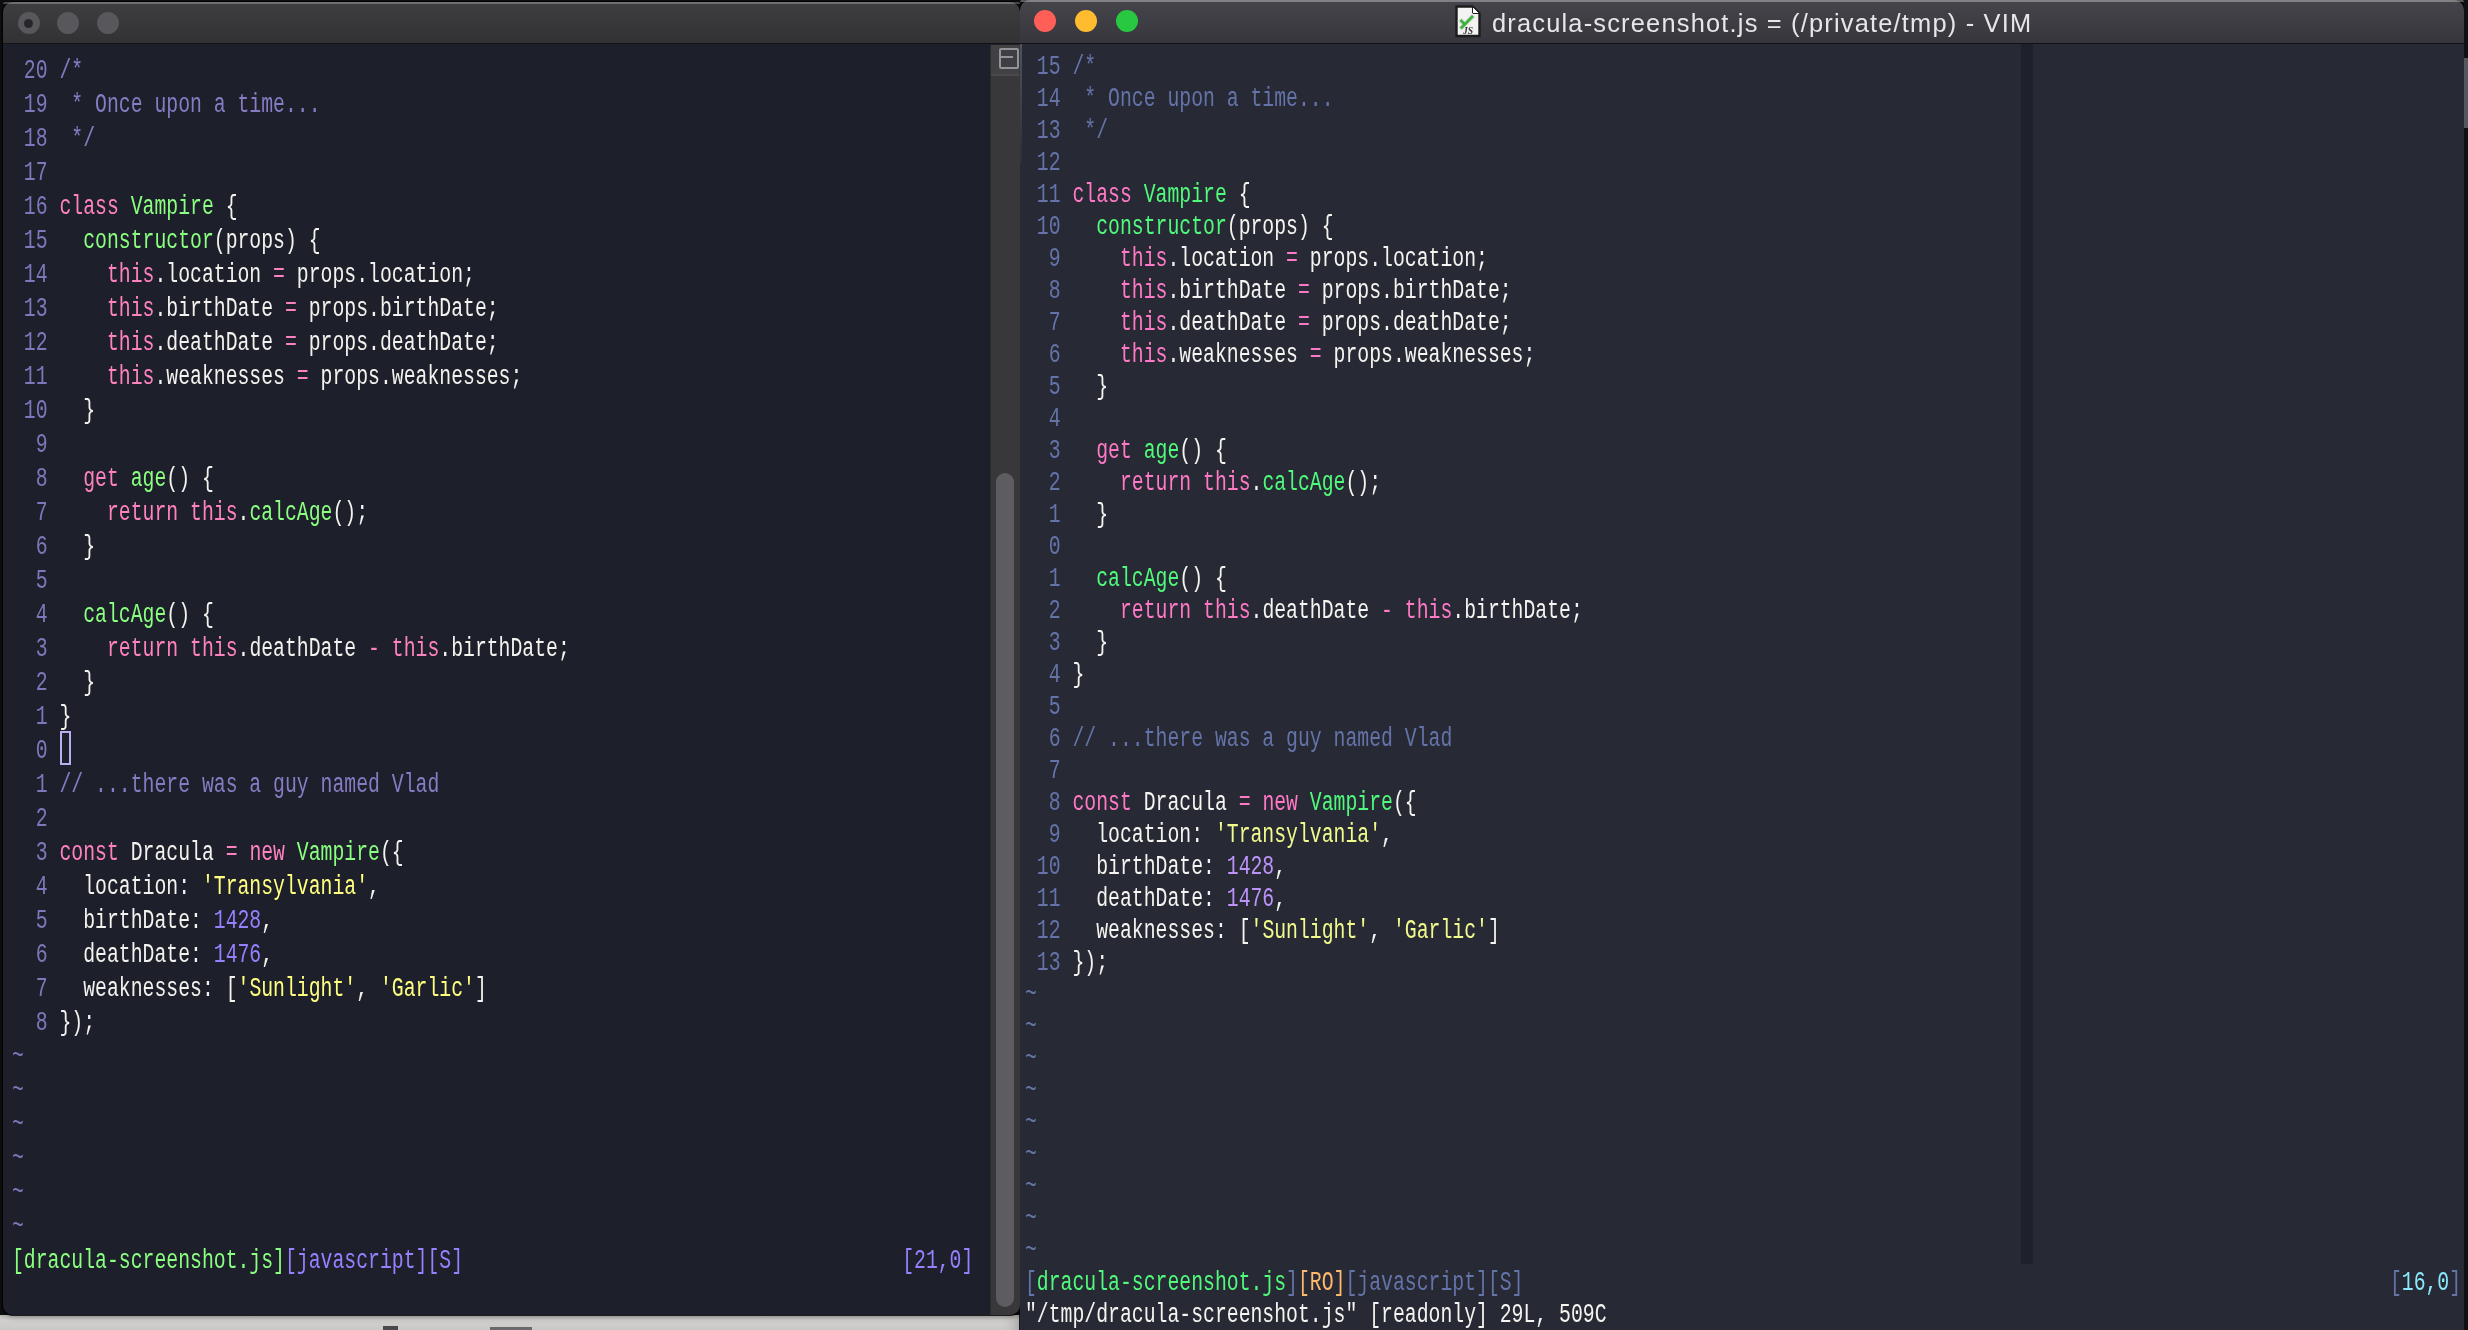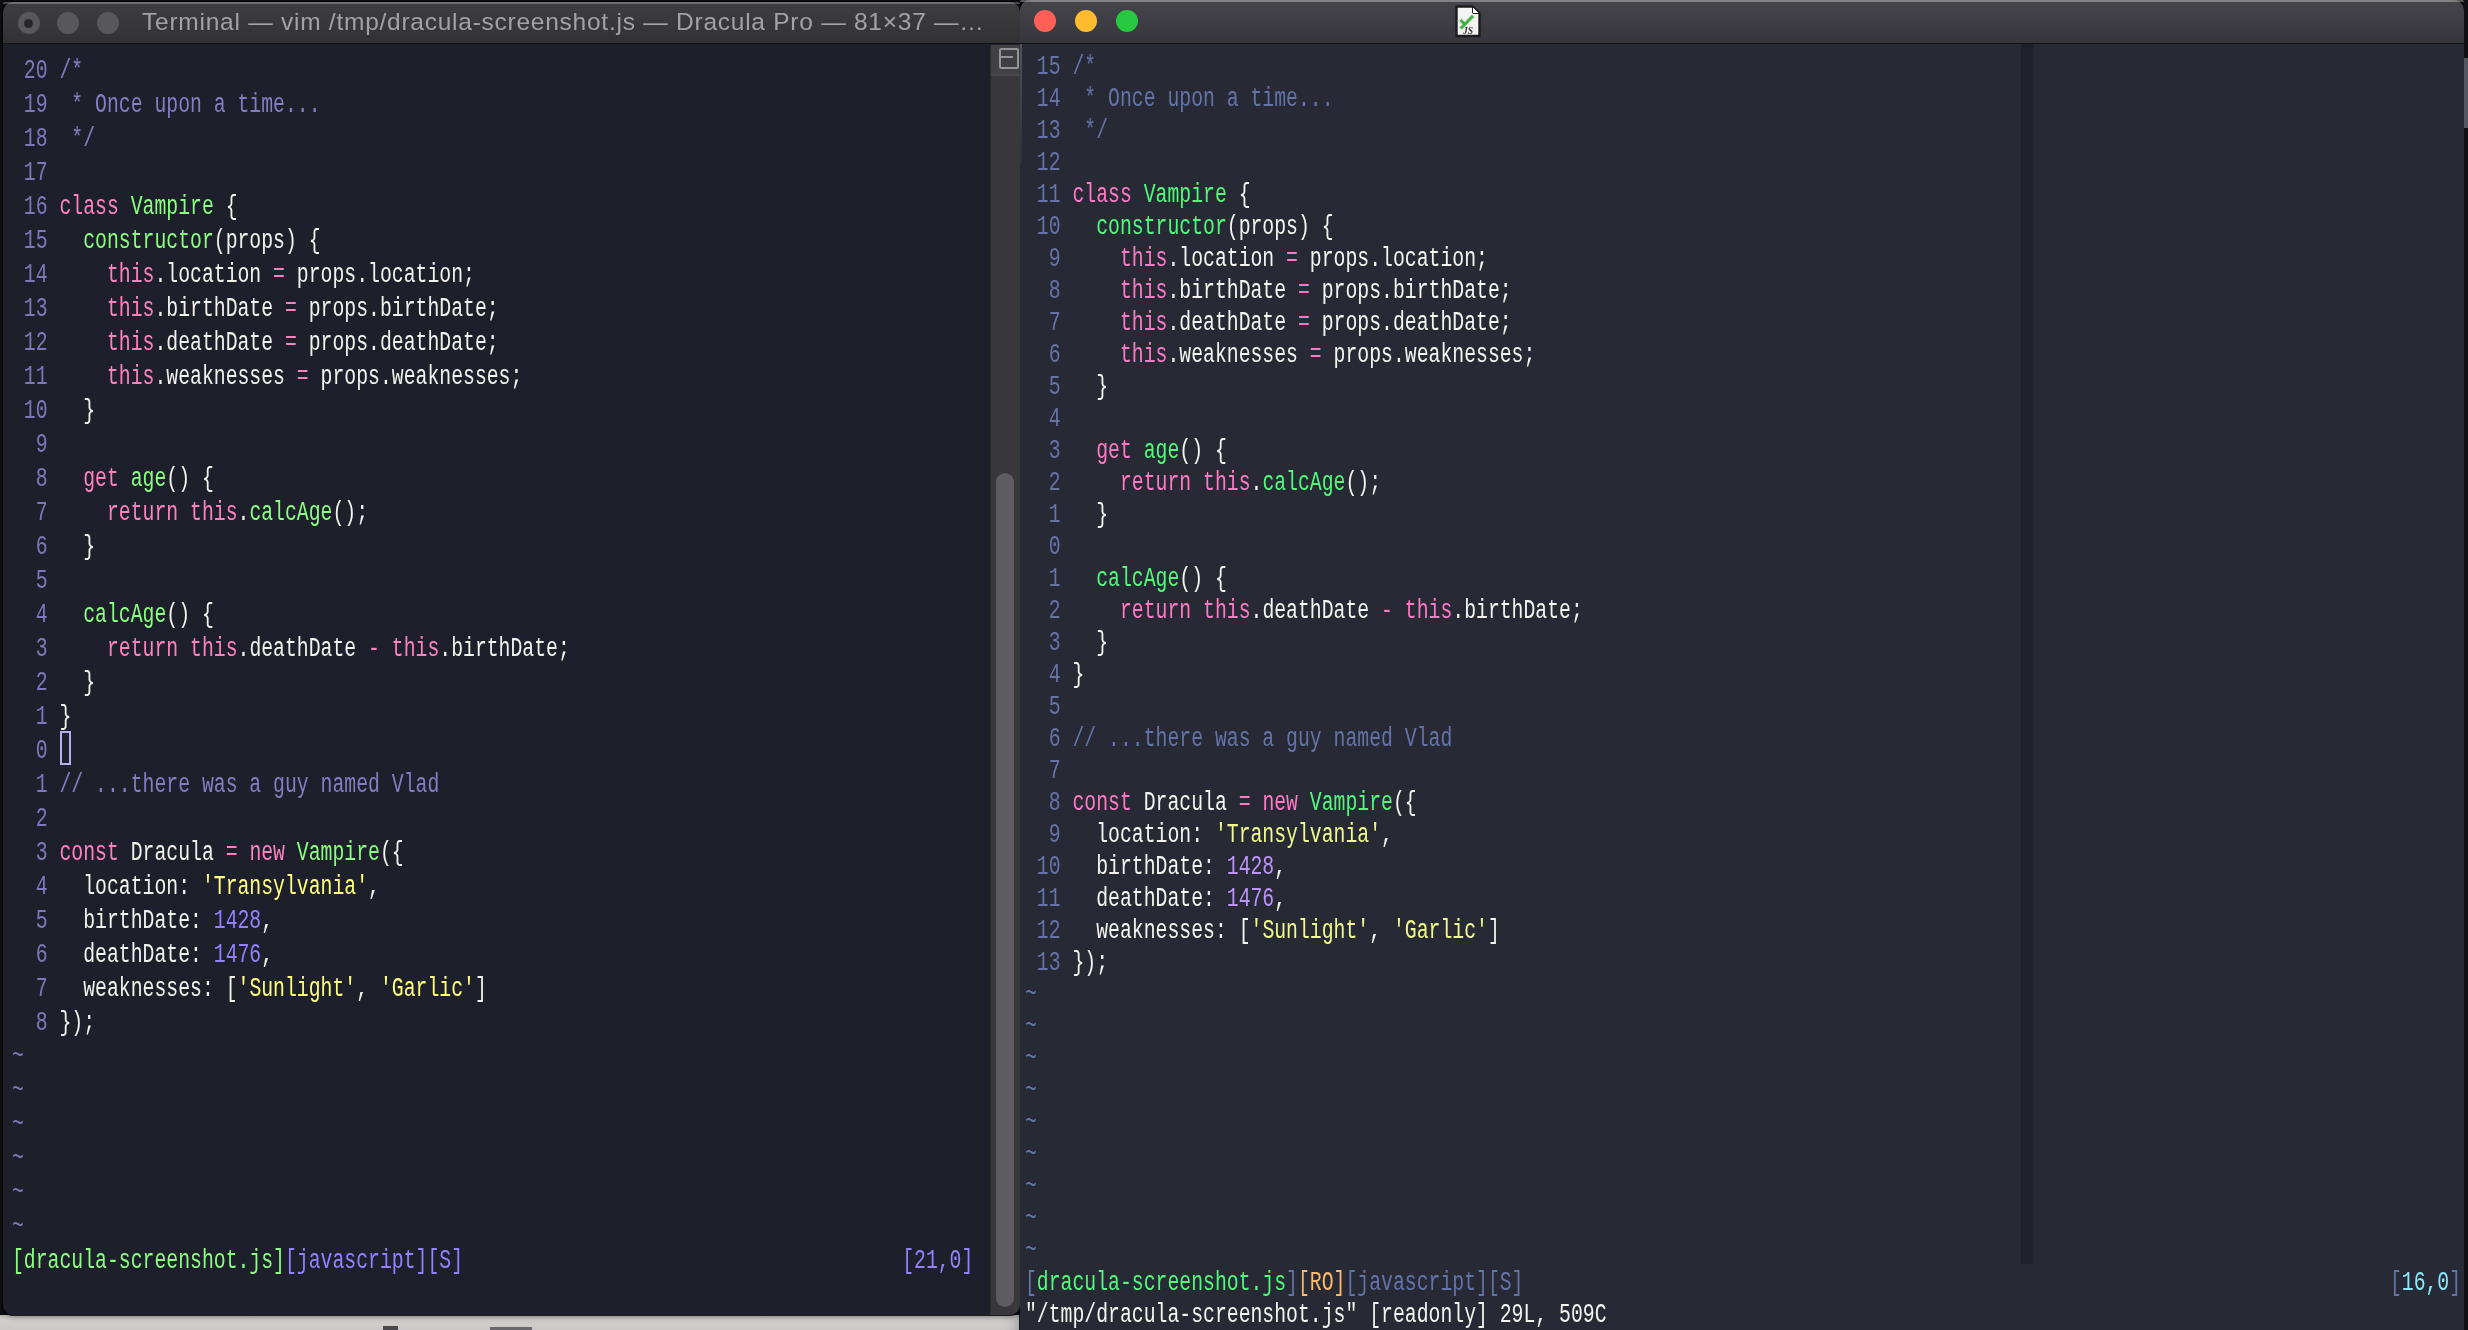--- a/index.html
+++ b/index.html
@@ -68,21 +68,20 @@
 <div id="bstrip"></div>
     <div id="bm1"></div>
     <div id="bm2"></div>
 <div id="wLsh"></div>
     <div id="wRsh"></div>
 <div id="wLbar">
       <div class="tl" id="tl1"></div>
       <div class="tl" id="tl2"></div>
       <div class="tl" id="tl3"></div>
     </div>
-<div id="wLtitle">Terminal — vim /tmp/dracula-screenshot.js — Dracula Pro — 81×37 —…</div>
 <div id="wLbody"></div>
 <div id="sbtrack"></div>
     <div id="sbtop"></div>
     <div id="sbicon"></div>
     <div id="sbsep"></div>
     <div id="sbthumb"></div>
 <div class="mr pl" style="left:12.4px;top:54px;height:34px;line-height:34px"><i class="n"> 20 </i><i class="c">/*</i></div>
 <div class="mr pl" style="left:12.4px;top:88px;height:34px;line-height:34px"><i class="n"> 19 </i><i class="c"> * Once upon a time...</i></div>
 <div class="mr pl" style="left:12.4px;top:122px;height:34px;line-height:34px"><i class="n"> 18 </i><i class="c"> */</i></div>
 <div class="mr pl" style="left:12.4px;top:156px;height:34px;line-height:34px"><i class="n"> 17 </i></div>
@@ -123,20 +122,21 @@
       <div class="tl" id="tr1"></div>
       <div class="tl" id="tr2"></div>
       <div class="tl" id="tr3"></div>
     </div>
 <svg id="vicon" width="26" height="33" viewBox="0 0 26 33">
 <path d="M1.5 1.5 h16 l7 7 v22.5 h-23 z" fill="#f3f3f3" stroke="#1c1c1c" stroke-width="2.4"></path>
 <path d="M17.5 1.5 l7 7 h-7 z" fill="#ffffff" stroke="#1c1c1c" stroke-width="1"></path>
 <path d="M17 8.8 l-7.2 7.4 -3.4-3.3 -3 3 3.3 3.4 -3 3.1 3.1 3 13.3-13.5 z" fill="#3fb33f" stroke="#e8e8e8" stroke-width="1.4"></path>
 <text x="13" y="29" font-family="Liberation Serif" font-size="9.5" font-style="italic" font-weight="bold" fill="#333" text-anchor="middle">JS</text>
 </svg>
+<div id="wRtitle">dracula-screenshot.js = (/private/tmp) - VIM</div>
 <div id="wRbody"></div>
 <div id="ccol"></div>
 <div class="mr pr" style="left:1025px;top:50.5px;height:32px;line-height:32px"><i class="n"> 15 </i><i class="c">/*</i></div>
 <div class="mr pr" style="left:1025px;top:82.5px;height:32px;line-height:32px"><i class="n"> 14 </i><i class="c"> * Once upon a time...</i></div>
 <div class="mr pr" style="left:1025px;top:114.5px;height:32px;line-height:32px"><i class="n"> 13 </i><i class="c"> */</i></div>
 <div class="mr pr" style="left:1025px;top:146.5px;height:32px;line-height:32px"><i class="n"> 12 </i></div>
 <div class="mr pr" style="left:1025px;top:178.5px;height:32px;line-height:32px"><i class="n"> 11 </i><i class="p">class</i><i class="w"> </i><i class="g">Vampire</i><i class="w"> {</i></div>
 <div class="mr pr" style="left:1025px;top:210.5px;height:32px;line-height:32px"><i class="n"> 10 </i><i class="w">  </i><i class="g">constructor</i><i class="w">(props) {</i></div>
 <div class="mr pr" style="left:1025px;top:242.5px;height:32px;line-height:32px"><i class="n">  9 </i><i class="w">    </i><i class="p">this</i><i class="w">.location </i><i class="p">=</i><i class="w"> props.location;</i></div>
 <div class="mr pr" style="left:1025px;top:274.5px;height:32px;line-height:32px"><i class="n">  8 </i><i class="w">    </i><i class="p">this</i><i class="w">.birthDate </i><i class="p">=</i><i class="w"> props.birthDate;</i></div>

